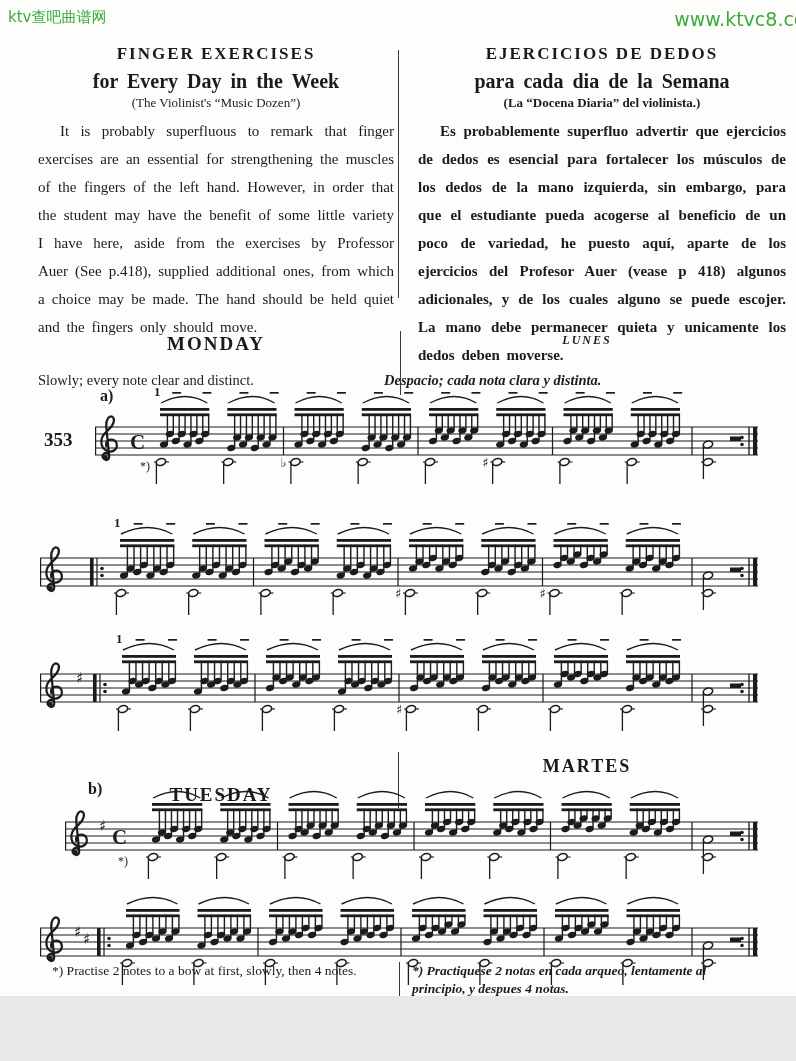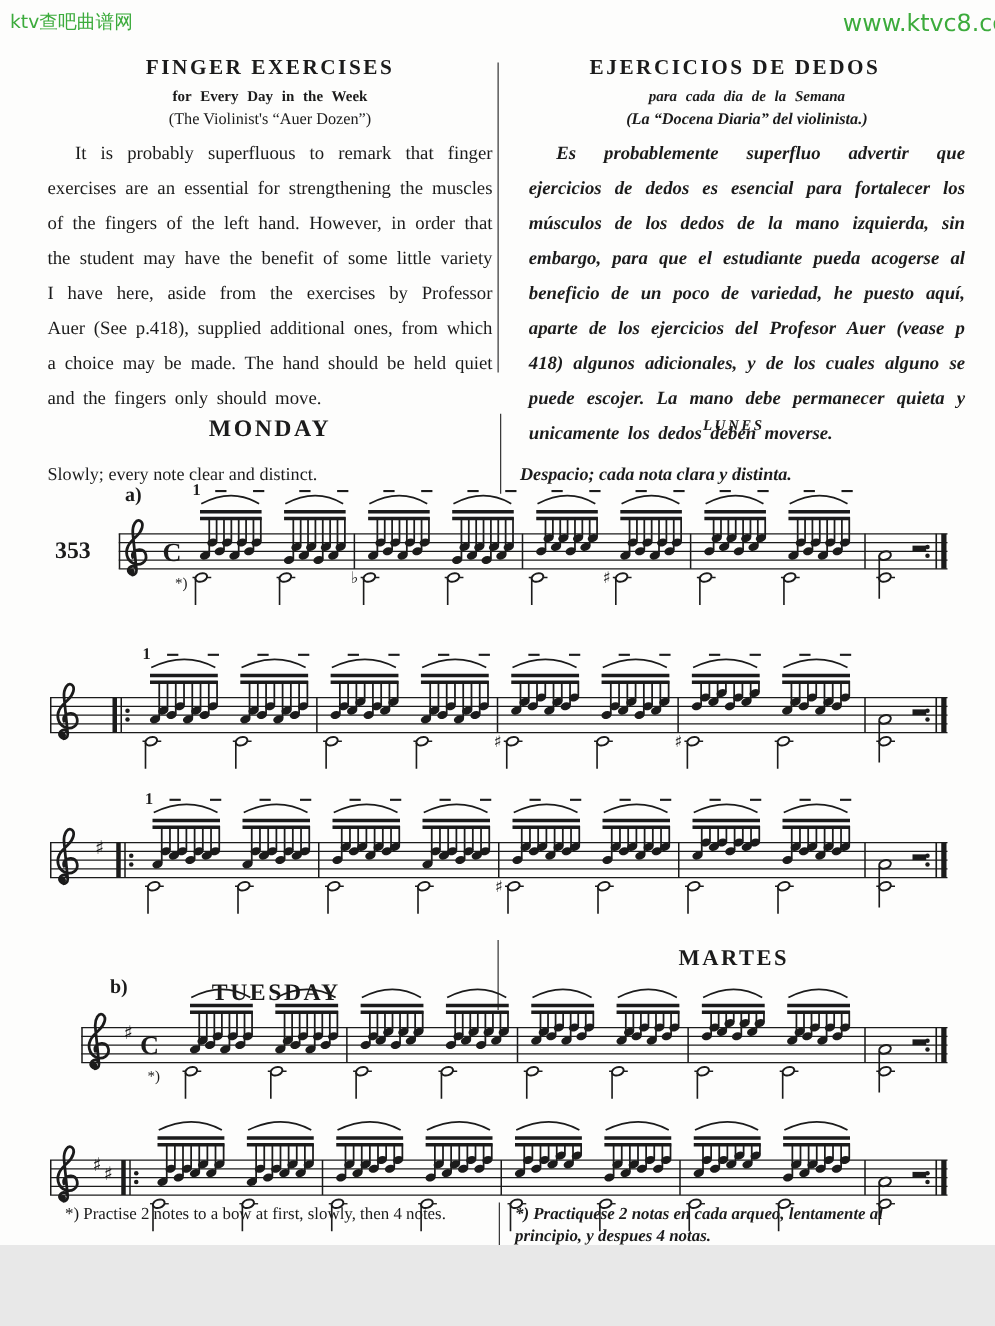--- a/index.html
+++ b/index.html
@@ -12,42 +12,42 @@
   .wm-tr{right:8px;top:8px;font-size:19px;}
   .script-wm{left:26px;top:990px;font-size:44px;font-style:italic;color:#2ecc2e;
              transform:skewX(-8deg);letter-spacing:2px;white-space:nowrap;}
   .page-num{left:378px;top:1020px;font-size:17px;}
   .site-credit{right:12px;top:1031px;font-size:15px;font-family:"DejaVu Sans","Liberation Sans",sans-serif;}
   .site-name{color:#8f8f8f;text-decoration:underline;}
   .site-domain{color:#c2562b;margin-left:6px;}
   
   .col{position:absolute;top:44px;}
   .col-en{left:38px;width:356px;}
-  .col-es{left:404px;width:368px;}
+  .col-es{left:418px;width:368px;}
   .col h1{margin:0 0 6px 0;font-size:17px;text-align:center;letter-spacing:2px;font-weight:bold;}
-  .col .sub{margin:0 0 2px 0;font-size:12px;text-align:center;font-weight:bold;word-spacing:4px;}
+  .col .sub{margin:0 0 2px 0;font-size:20px;text-align:center;font-weight:bold;word-spacing:4px;}
   .col .subsub{margin:0 0 6px 0;font-size:13px;text-align:center;}
   .col .body{margin:0;font-size:15px;line-height:28px;text-align:justify;text-indent:22px;word-spacing:3px;}
-  .col-es .sub,.col-es .subsub,.col-es .body{font-style:italic;margin-left:19px;}
+  .col-es .sub,.col-es .subsub,.col-es .body{}
   .col-es .body,.col-es .subsub{font-weight:600;}
   
   .vdiv{position:absolute;width:1px;background:#3a3a3a;}
   .div-header{left:398px;top:50px;height:248px;}
   .div-monday{left:400px;top:331px;height:64px;}
   .div-tuesday{left:398px;top:752px;height:56px;}
   .div-foot{left:399px;top:962px;height:40px;}
   
   .day{position:absolute;font-size:19px;font-weight:bold;letter-spacing:2px;text-align:center;}
   .day-mon-en{left:38px;top:333px;width:356px;}
   .day-mon-es{left:404px;top:333px;width:366px;font-style:italic;font-size:12px;}
   .day-tue-en{left:38px;top:756px;width:366px;margin-top:28px;}
   .day-tue-es{left:404px;top:756px;width:366px;font-size:18px;}
   .tempo{position:absolute;font-size:14.5px;}
   .tempo-en{left:38px;top:372px;}
-  .tempo-es{left:416px;top:372px;font-style:italic;font-weight:600;}
+  .tempo-es{left:384px;top:372px;font-style:italic;font-weight:600;}
   
   .footnote{position:absolute;font-size:13.5px;line-height:18px;}
   .fn-en{left:52px;top:962px;width:330px;}
   .fn-es{left:412px;top:962px;width:350px;font-style:italic;font-weight:600;}
   
   svg.system{position:absolute;left:0;width:796px;height:120px;}
 </style>
 </head>
 <body>
 
@@ -57,21 +57,21 @@
   <div class="abs wm wm-tr">www.ktvc8.com</div>
 
   <div class="vdiv div-header"></div>
   <div class="vdiv div-monday"></div>
   <div class="vdiv div-tuesday"></div>
   <div class="vdiv div-foot"></div>
 
   <section class="col col-en">
     <h1>FINGER EXERCISES</h1>
     <p class="sub">for Every Day in the Week</p>
-    <p class="subsub">(The Violinist's “Auer Dozen”)</p>
+    <p class="subsub">(The Violinist's “Music Dozen”)</p>
     <p class="body">It is probably superfluous to remark that finger exercises are an essential for strengthening the muscles of the fingers of the left hand. However, in order that the student may have the benefit of some little variety I have here, aside from the exercises by Professor Auer (See p.418), supplied additional ones, from which a choice may be made. The hand should be held quiet and the fingers only should move.</p>
   </section>
 
   <section class="col col-es">
     <h1>EJERCICIOS DE DEDOS</h1>
     <p class="sub">para cada dia de la Semana</p>
     <p class="subsub">(La “Docena Diaria” del violinista.)</p>
     <p class="body">Es probablemente superfluo advertir que ejercicios de dedos es esencial para fortalecer los músculos de los dedos de la mano izquierda, sin embargo, para que el estudiante pueda acogerse al beneficio de un poco de variedad, he puesto aquí, aparte de los ejercicios del Profesor Auer (vease p 418) algunos adicionales, y de los cuales alguno se puede escojer. La mano debe permanecer quieta y unicamente los dedos deben moverse.</p>
   </section>
 

